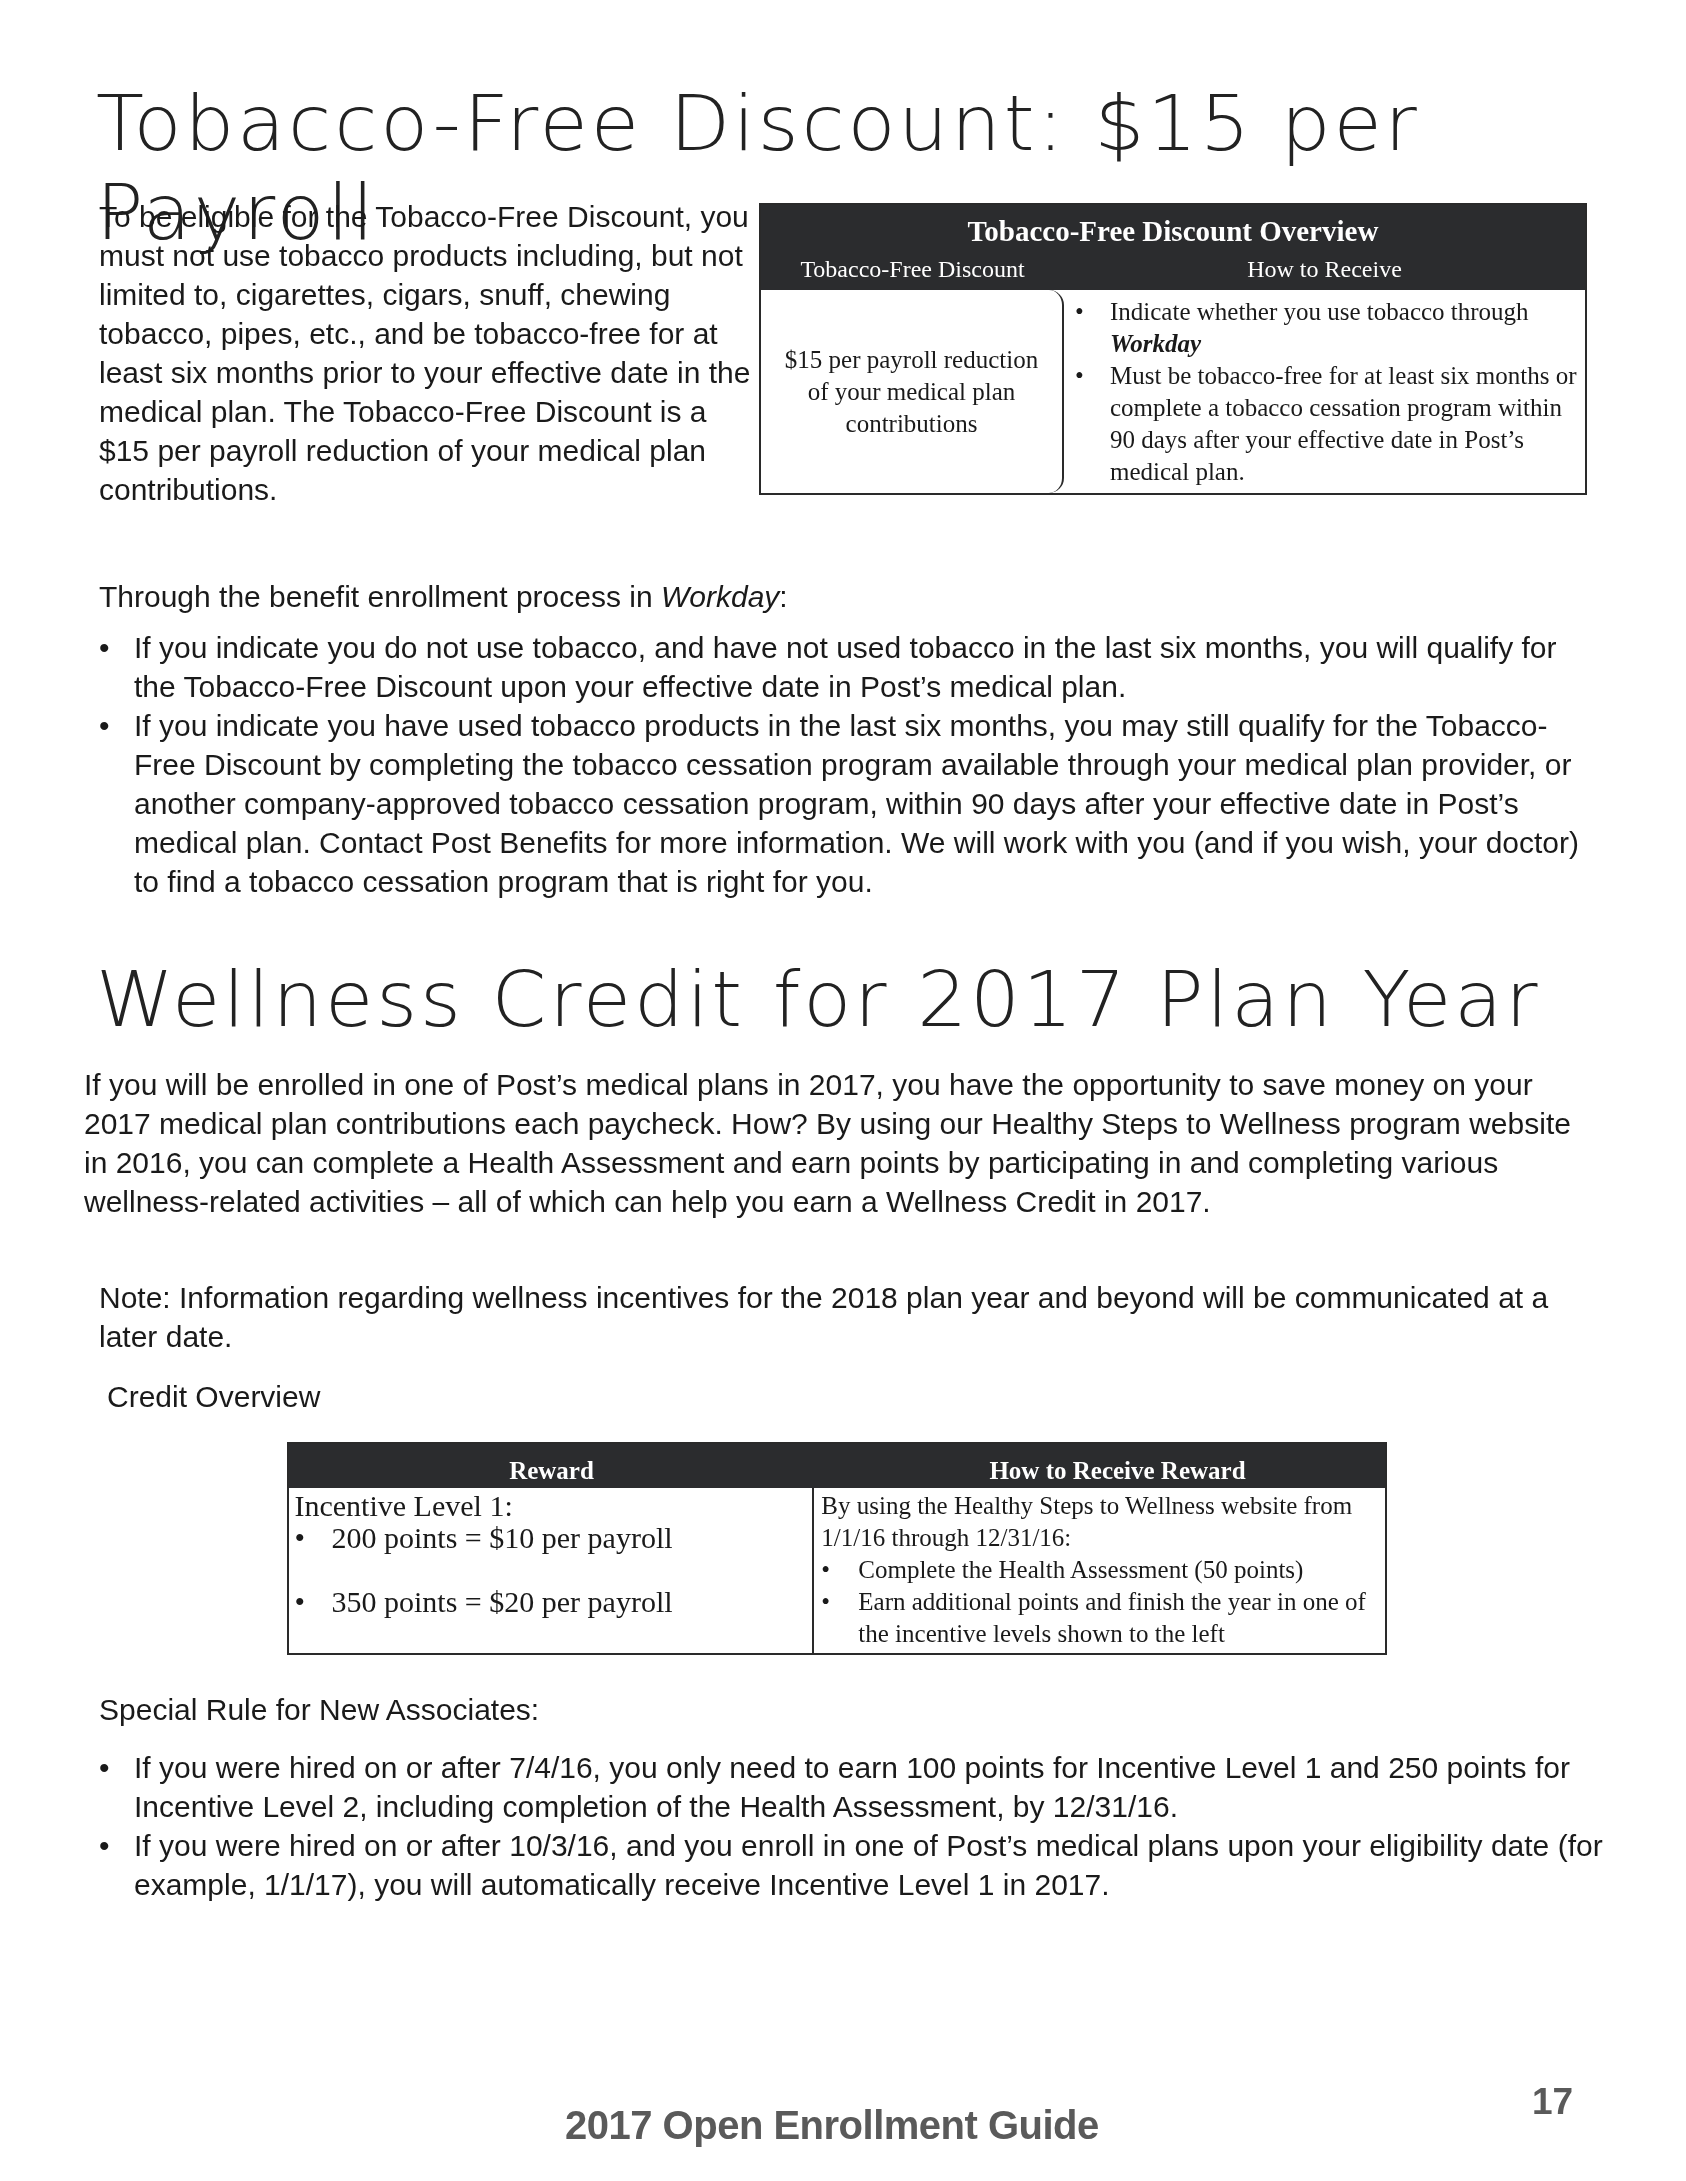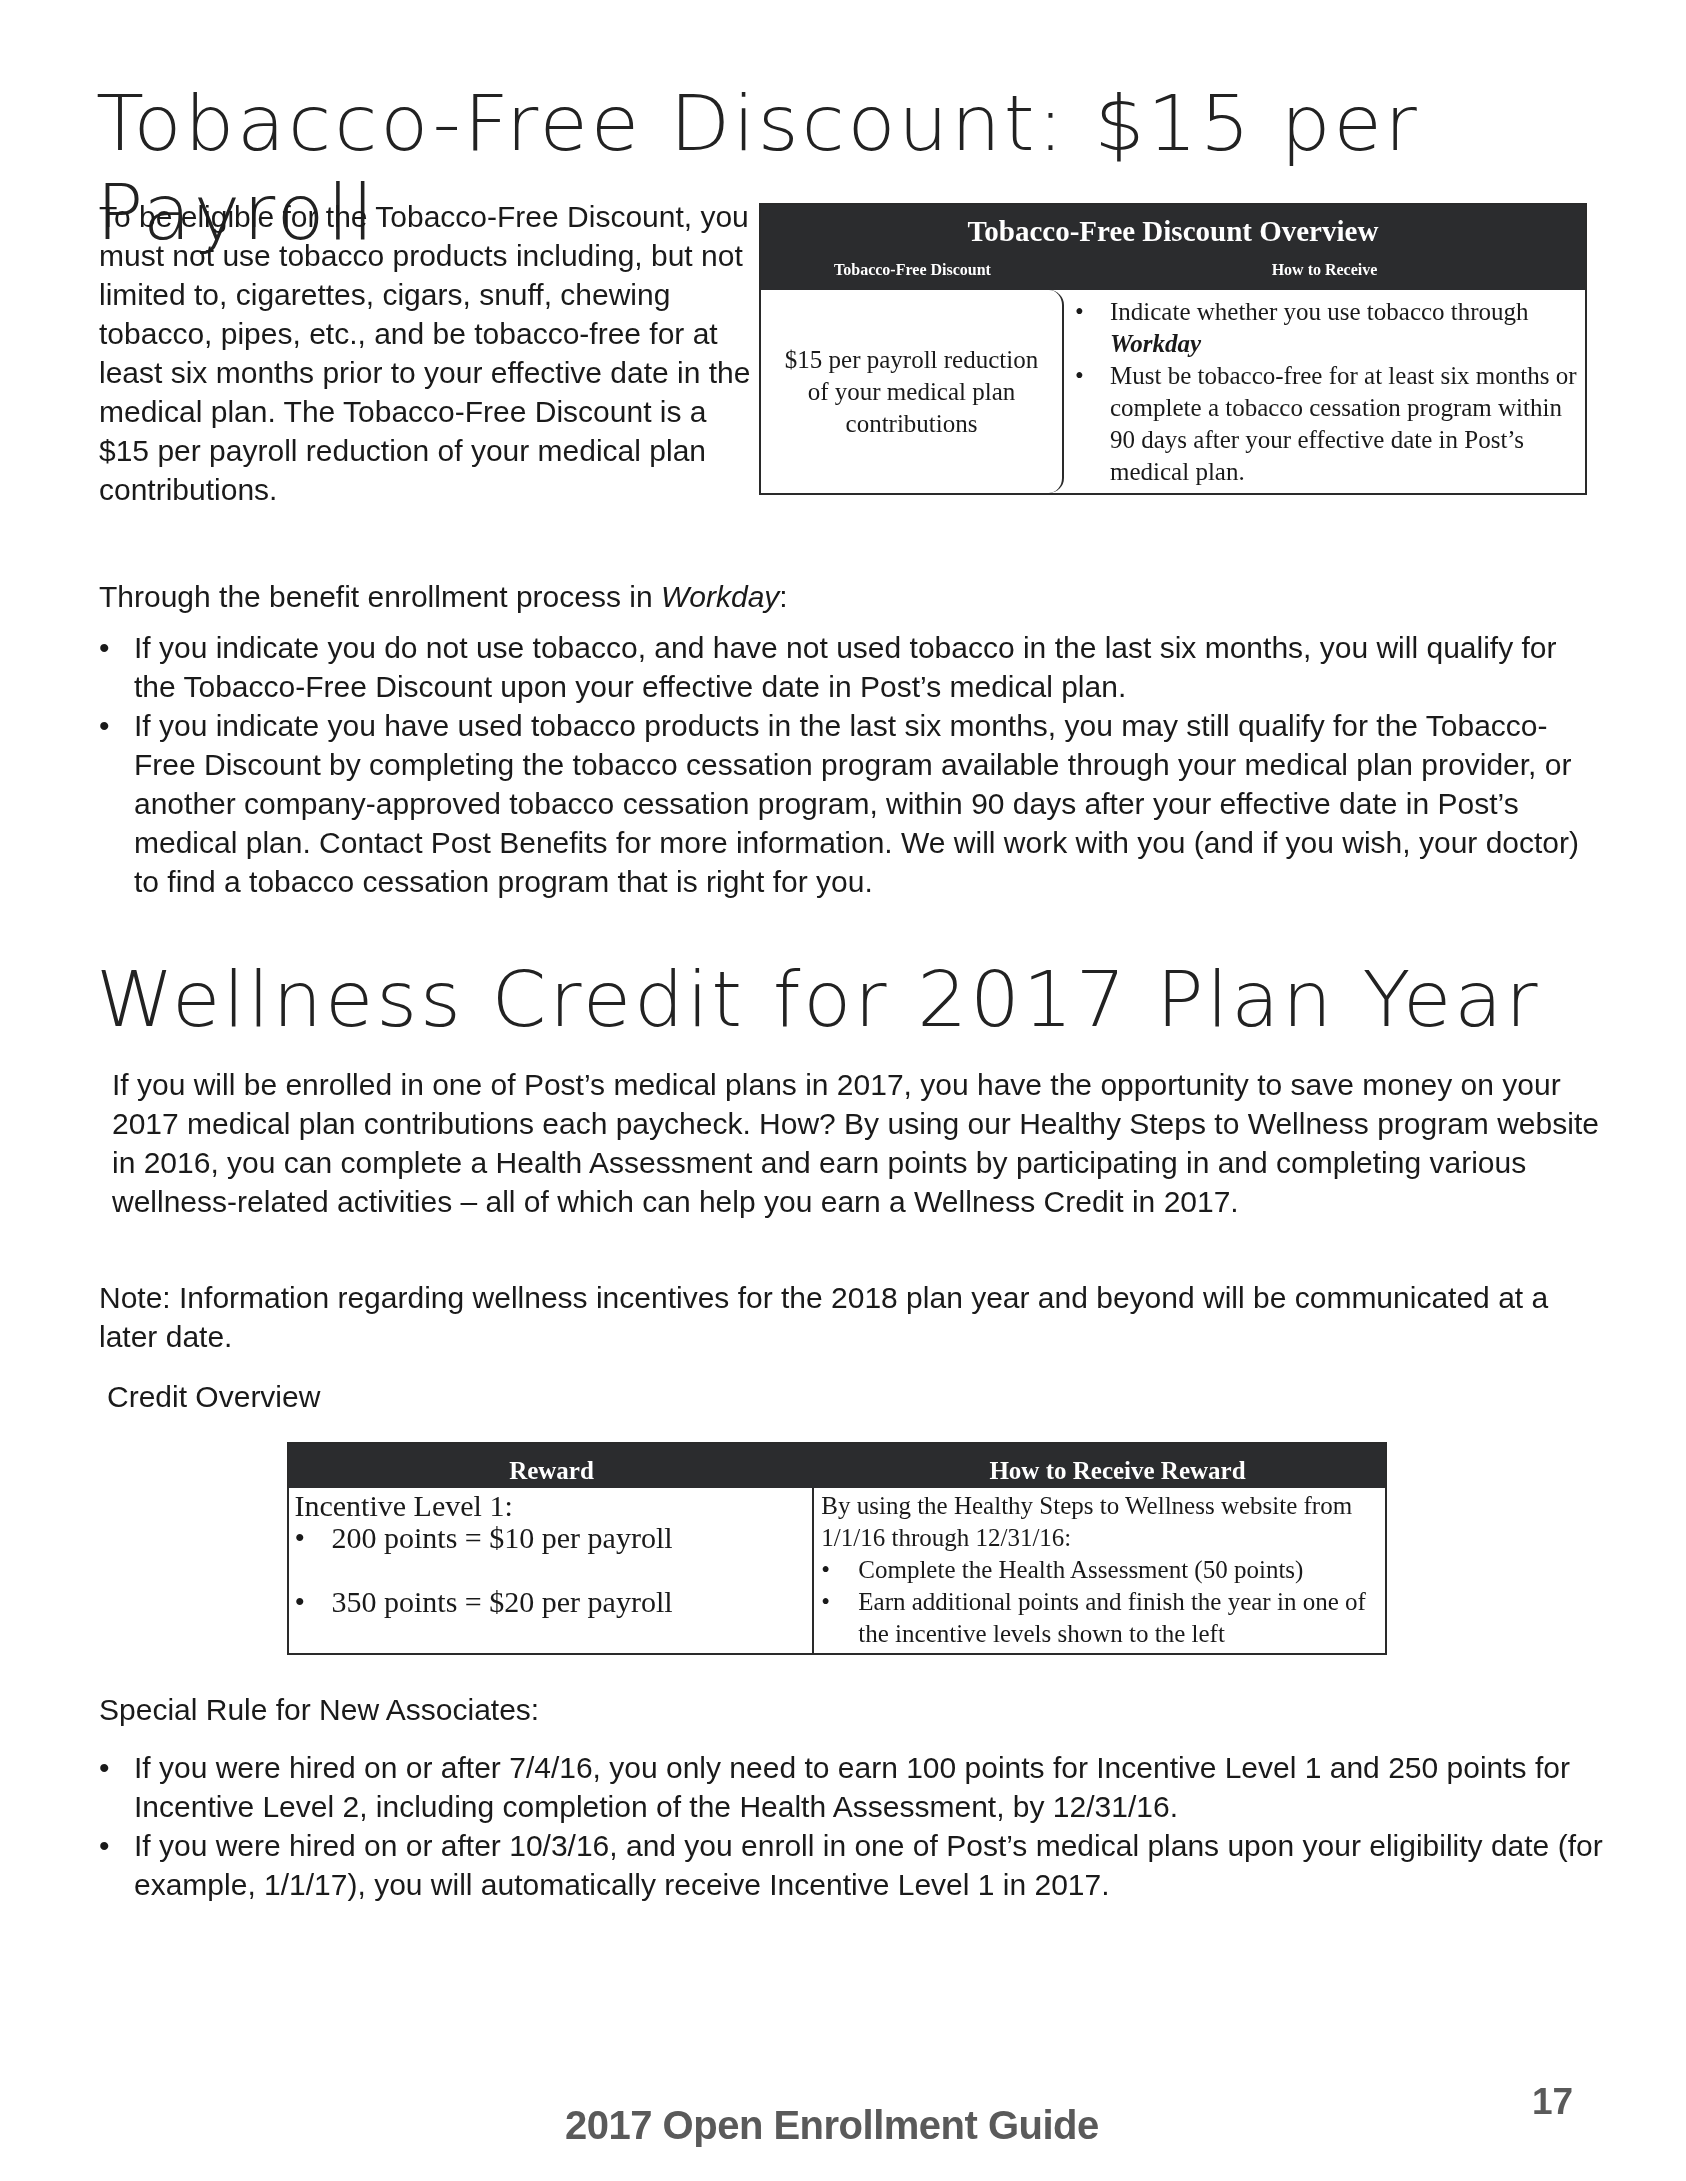--- a/index.html
+++ b/index.html
@@ -35,21 +35,21 @@
     .ttable {
       position: absolute; left: 759px; top: 203px; width: 828px;
       border: 2.8px solid #2a2a2a; font-family: "Liberation Serif", serif;
     }
     .ttable .title-row {
       background: #2b2c2e; color: #fff; text-align: center;
       font-weight: bold; font-size: 29px; height: 48px; line-height: 53px;
     }
     .ttable .head-row {
       background: #2b2c2e; color: #fff; display: flex;
-      font-weight: bold; font-size: 16px; height: 37px; line-height: 33px;
+      font-weight: normal; font-size: 24px; height: 37px; line-height: 33px;
     }
     .ttable .head-row .c1 { width: 303px; text-align: center; }
     .ttable .head-row .c2 { flex: 1; text-align: center; }
     .ttable .body-row { display: flex; }
     .ttable .body-row .c1 {
       width: 303px; border-right: 2.8px solid #2a2a2a;
       display: flex; align-items: center; justify-content: center;
       text-align: center; font-size: 25px; line-height: 32px; padding: 0 18.4px; border-radius: 15px;
     }
     .ttable .body-row .c2 {
@@ -61,21 +61,21 @@
 
     #workday-lead {
       position: absolute; left: 99px; top: 577px; width: 1515px;
     }
     .blist { position: absolute; left: 99px; width: 1506px; }
     .blist .item { display: flex; }
     .blist .item .dot { width: 35px; flex: 0 0 35px; }
     .blist .item .txt { flex: 1; }
     #tobacco-bullets { top: 628px; }
 
-    #wellness-para { position: absolute; left: 112px; top: 1065px; width: 1506px; }
+    #wellness-para { position: absolute; left: 84px; top: 1065px; width: 1506px; }
     #note-para { position: absolute; left: 99px; top: 1278px; width: 1506px; }
     #credit-overview { position: absolute; left: 99px; top: 1377px; margin-left: 8px; }
 
     
     .ctable {
       position: absolute; left: 287px; top: 1442px; width: 1100px;
       border: 2.8px solid #2a2a2a; font-family: "Liberation Serif", serif;
     }
     .ctable .head-row {
       background: #2b2c2e; color: #fff; display: flex;

